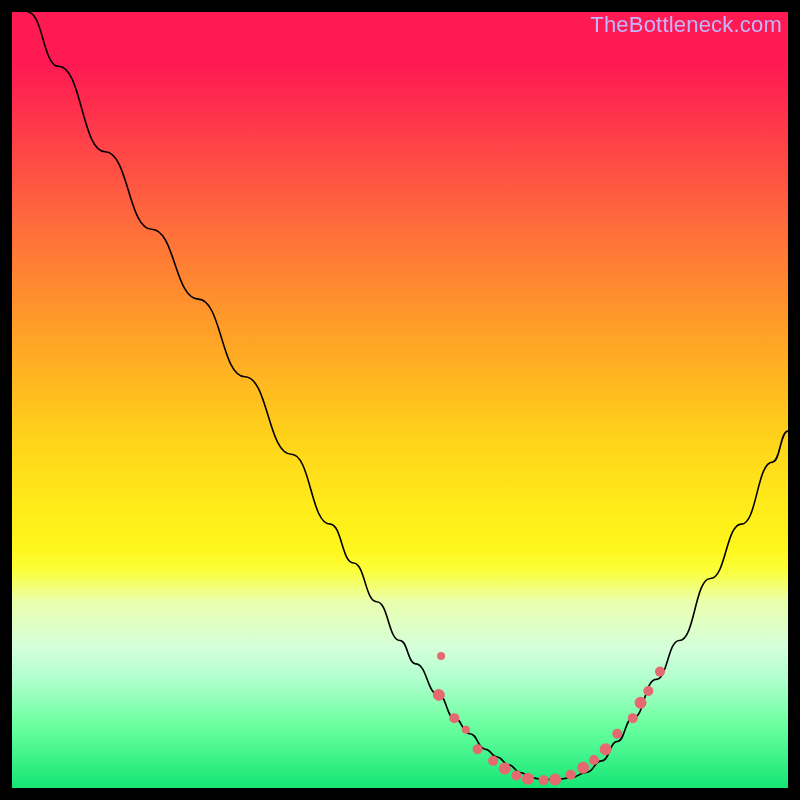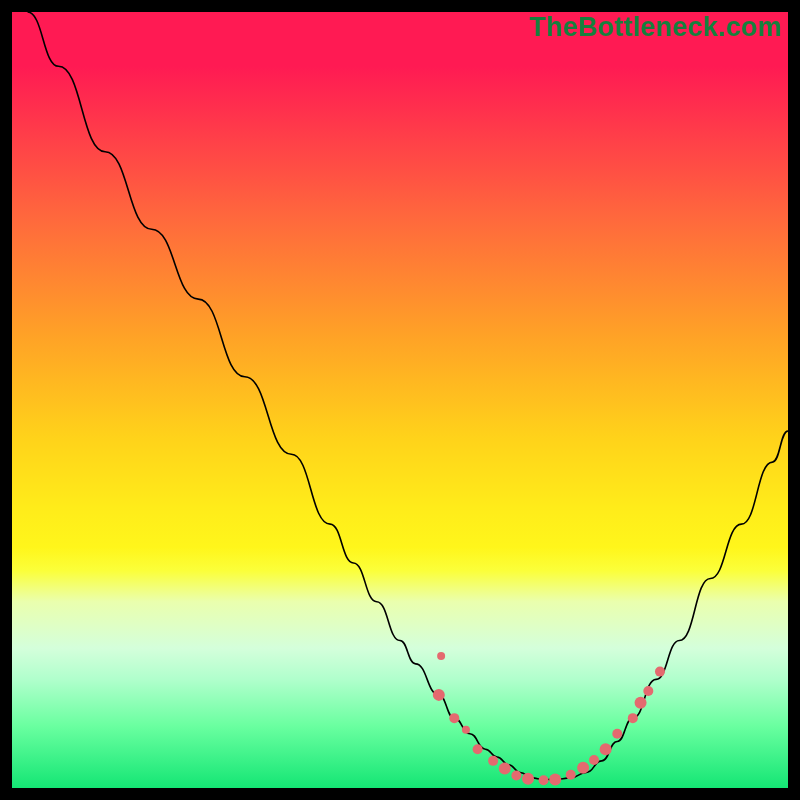--- a/index.html
+++ b/index.html
@@ -8,22 +8,22 @@
  #grad{position:absolute;inset:0;
    background:linear-gradient(to bottom,
      #ff1a53 0%, #ff1a53 7%,
      #ff3a4a 15%, #ff6a3c 27%,
      #ffa326 42%, #ffd31a 55%,
      #ffec1a 64%, #fff61b 69%,
      #fbff3a 72%, #eaffae 76%,
      #d4ffdb 82%, #b0ffcc 86%,
      #6affa0 92%, #14e674 100%)}
  svg{position:absolute;inset:0}
- .watermark{position:absolute;top:0;right:6px;color:#15803d;font-size:27px;
-   font-weight:700;letter-spacing:.2px}
+ .watermark{position:absolute;top:0;right:6px;color:#c4b5fd;font-size:22px;
+   font-weight:400;letter-spacing:.2px}
  .curve{fill:none;stroke:#000;stroke-width:1.6}
  .dot{fill:#e46a6f}
 </style>
 </head>
 <body>
 
 <div id="stage">
   <div id="grad"></div>
   <div class="watermark">TheBottleneck.com</div>
   <svg viewBox="0 0 776 776">

